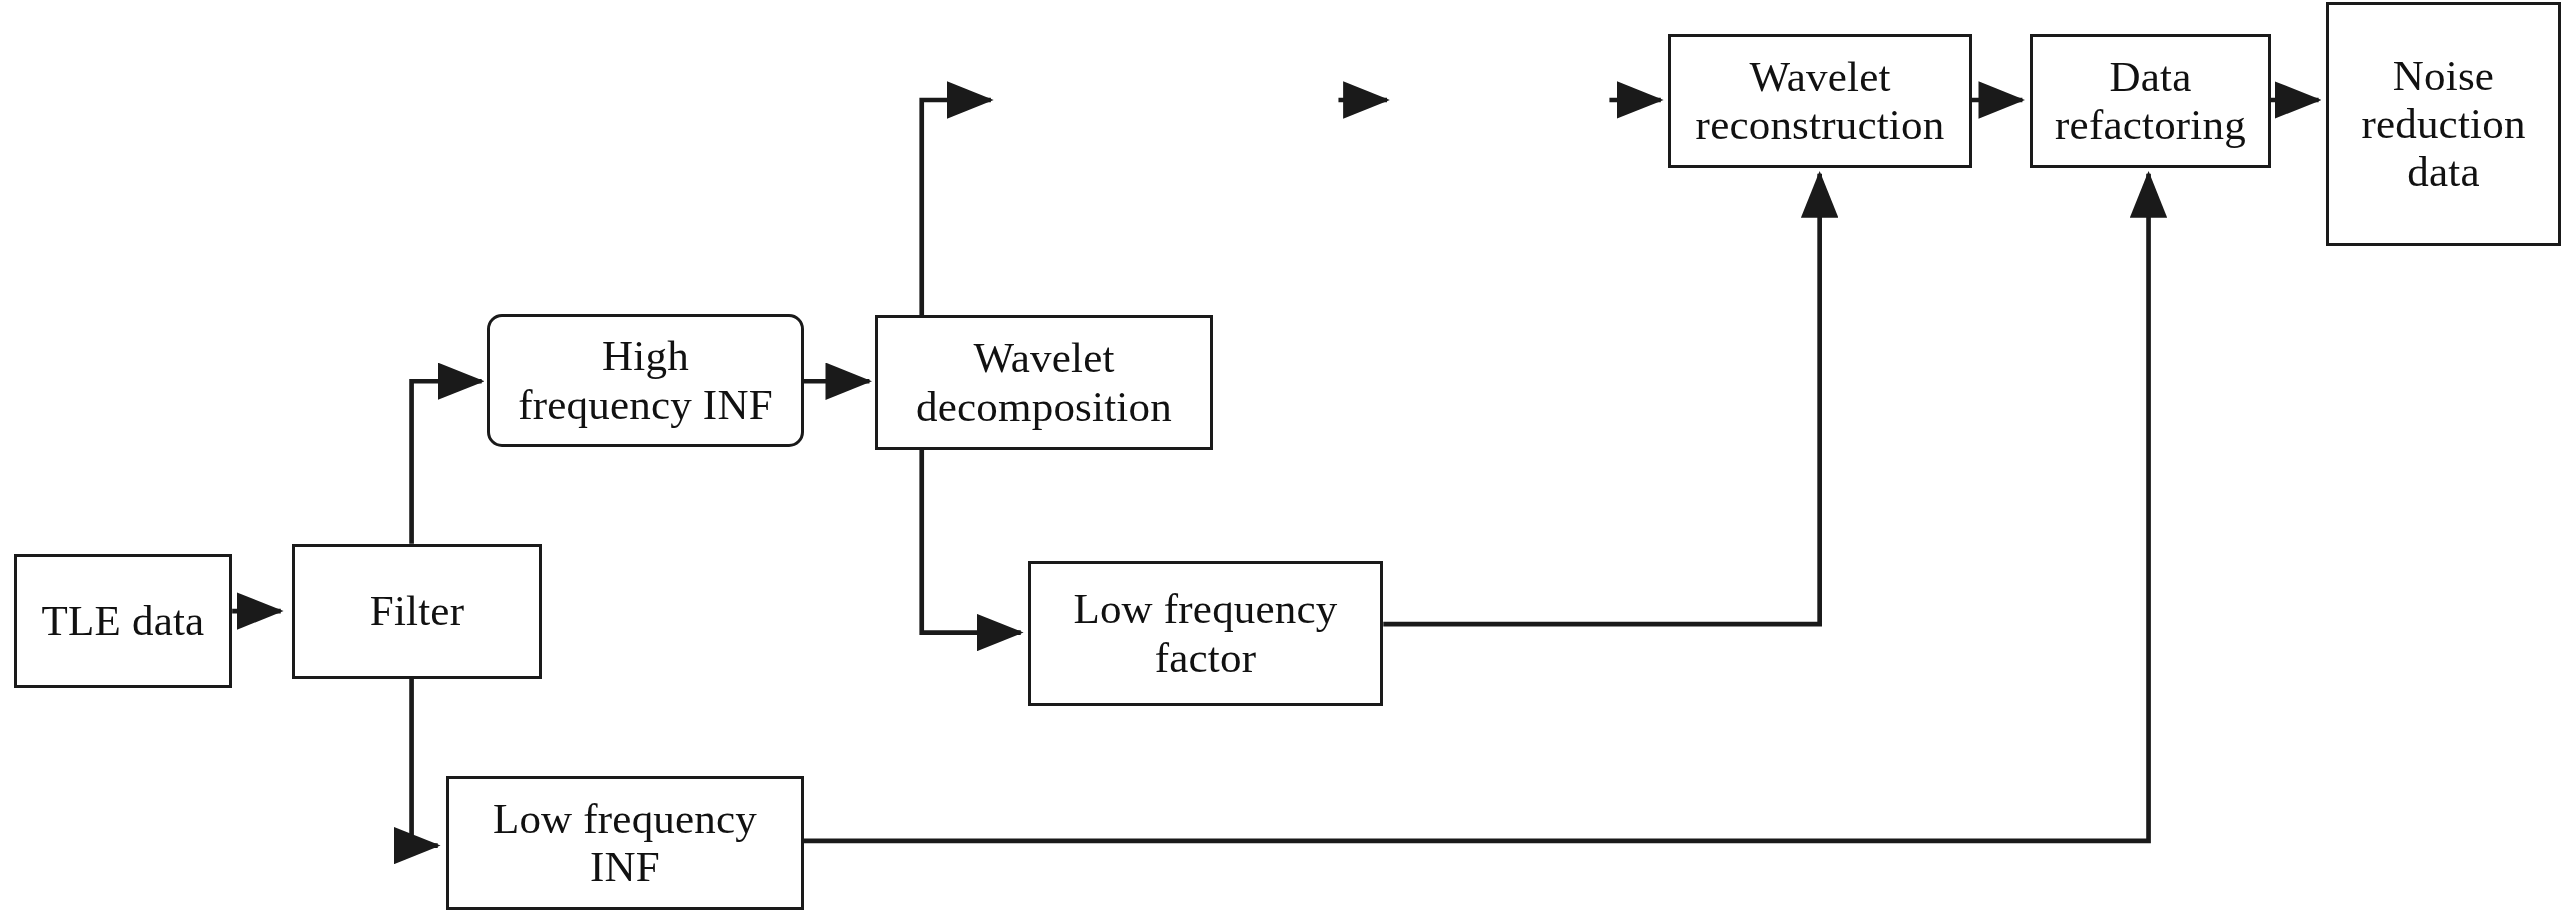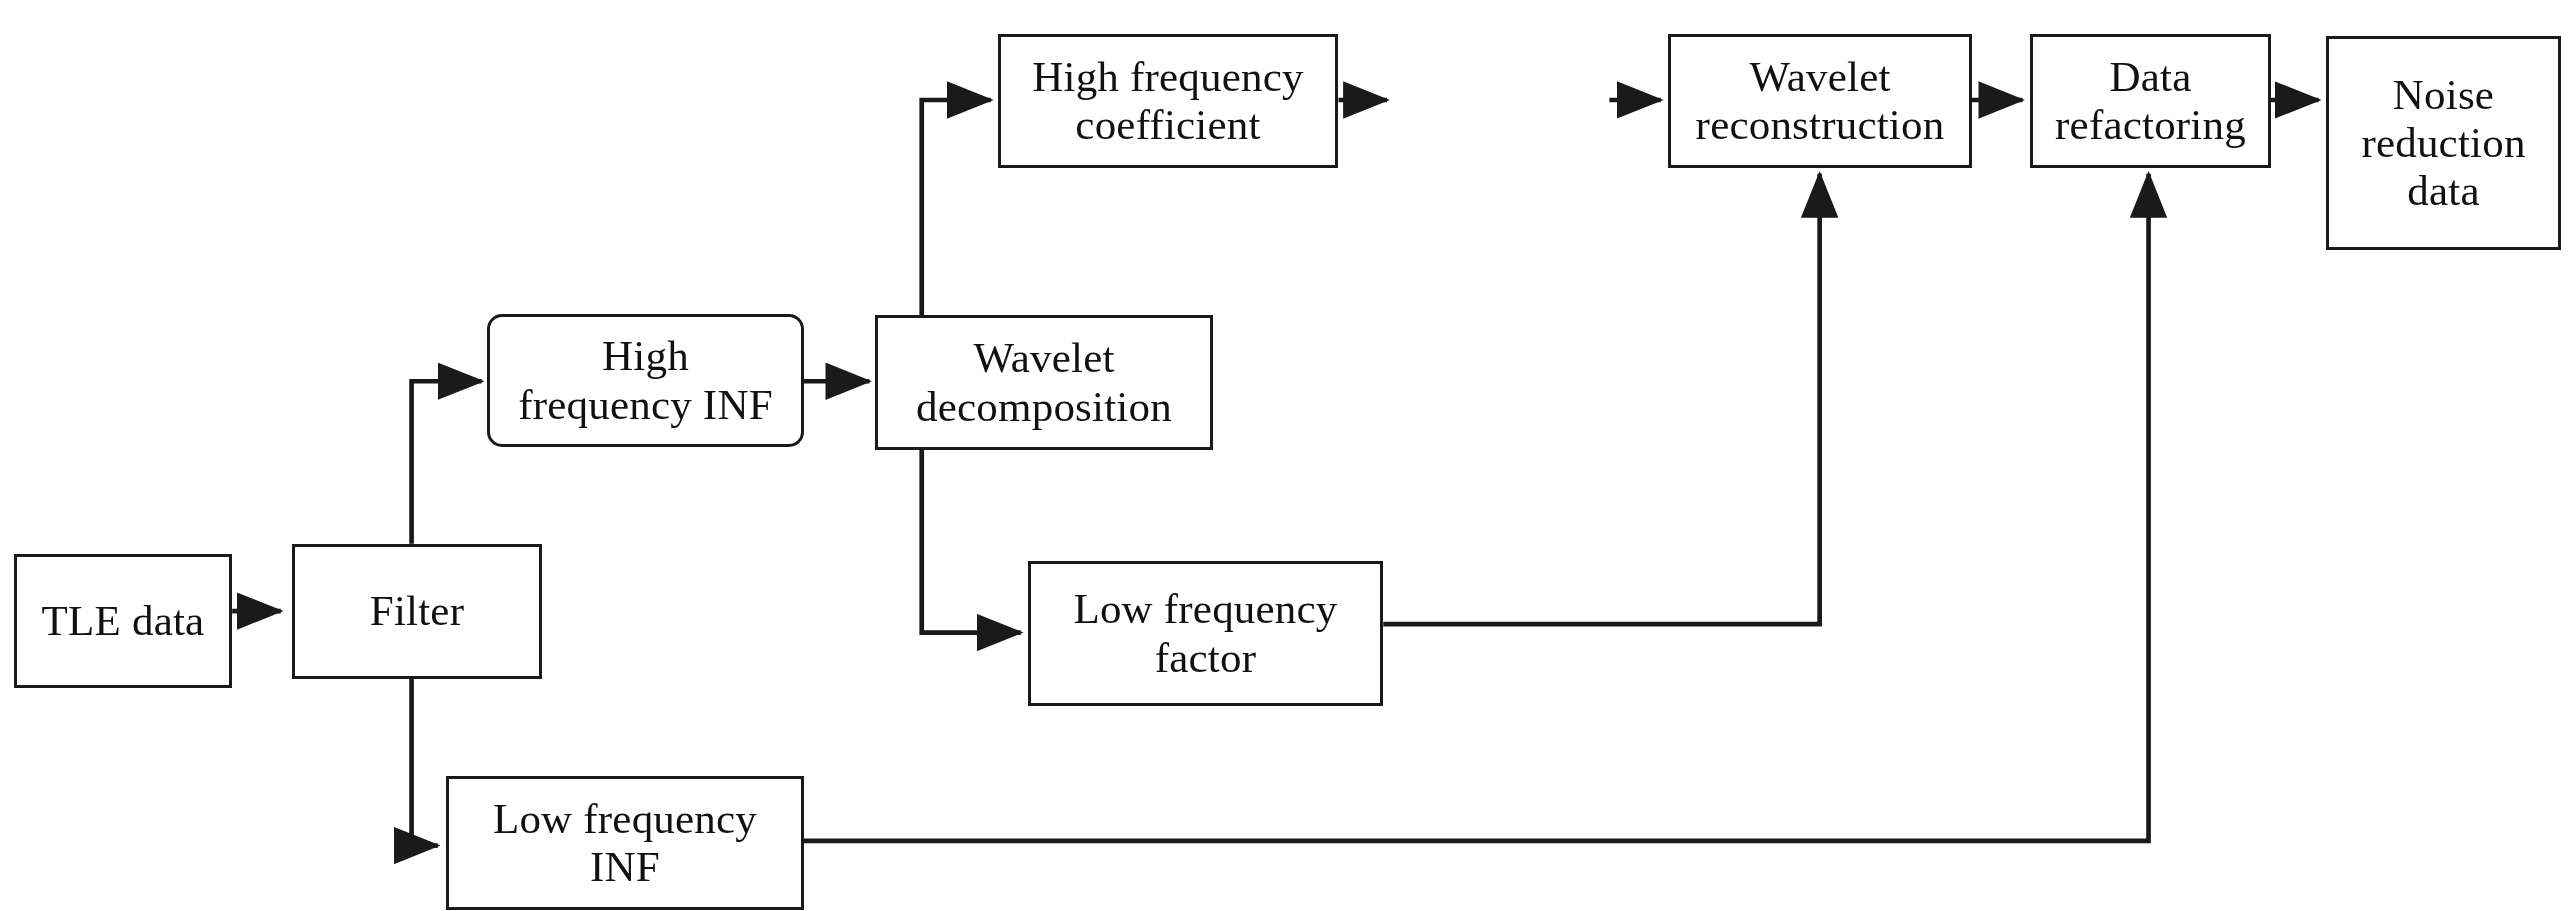--- a/index.html
+++ b/index.html
@@ -92,37 +92,33 @@
   <div class="node" style="left:487px; top:314px; width:317px; height:133px;border-radius:15px;">
     <span class="node-label">High
 frequency INF</span>
   </div>
 
   <div class="node" style="left:875px; top:315px; width:338px; height:135px;">
     <span class="node-label">Wavelet
 decomposition</span>
   </div>
 
-  <div class="node" style="left:998px; top:34px; width:340px; height:134px;">
-    <span class="node-label">High frequency
-coefficient</span>
-  </div>
 
 
   <div class="node" style="left:1668px; top:34px; width:304px; height:134px;">
     <span class="node-label">Wavelet
 reconstruction</span>
   </div>
 
   <div class="node" style="left:2030px; top:34px; width:241px; height:134px;">
     <span class="node-label">Data
 refactoring</span>
   </div>
 
-  <div class="node" style="left:2326px; top:1.9px; width:235px; height:214px;margin-top:34px;">
+  <div class="node" style="left:2326px; top:1.9px; width:235px; height:244px;">
     <span class="node-label">Noise
 reduction
 data</span>
   </div>
 
   <div class="node" style="left:1028px; top:561px; width:355px; height:145px;">
     <span class="node-label">Low frequency
 factor</span>
   </div>
 

